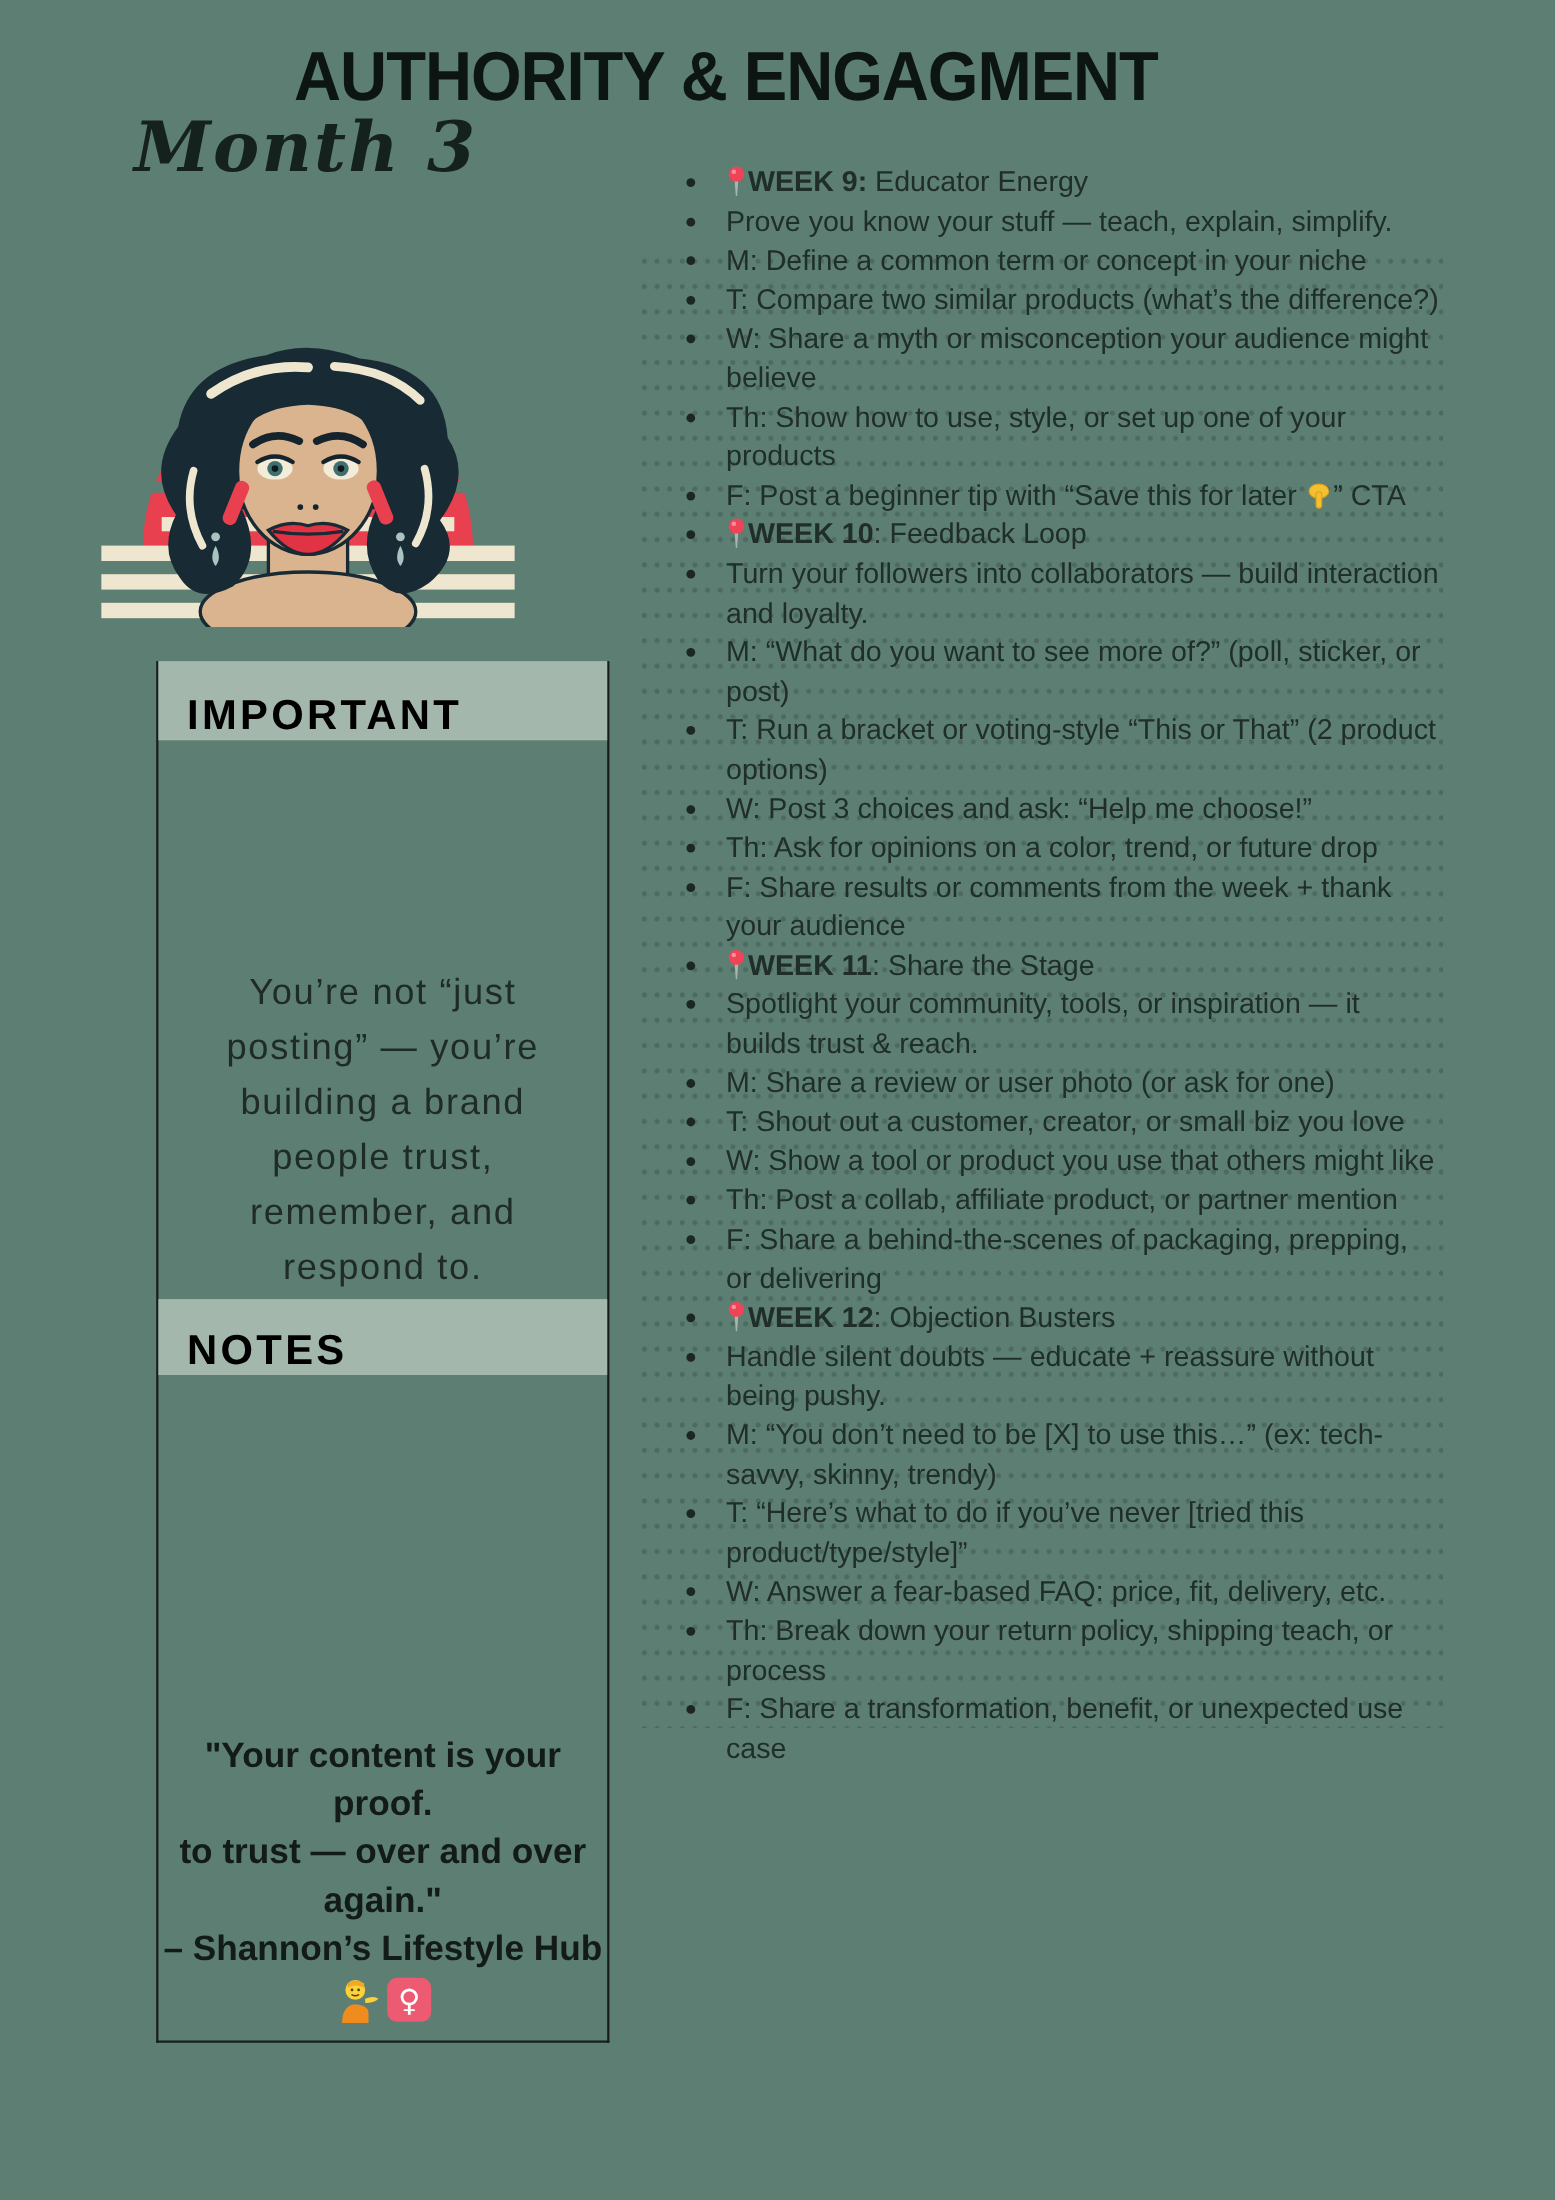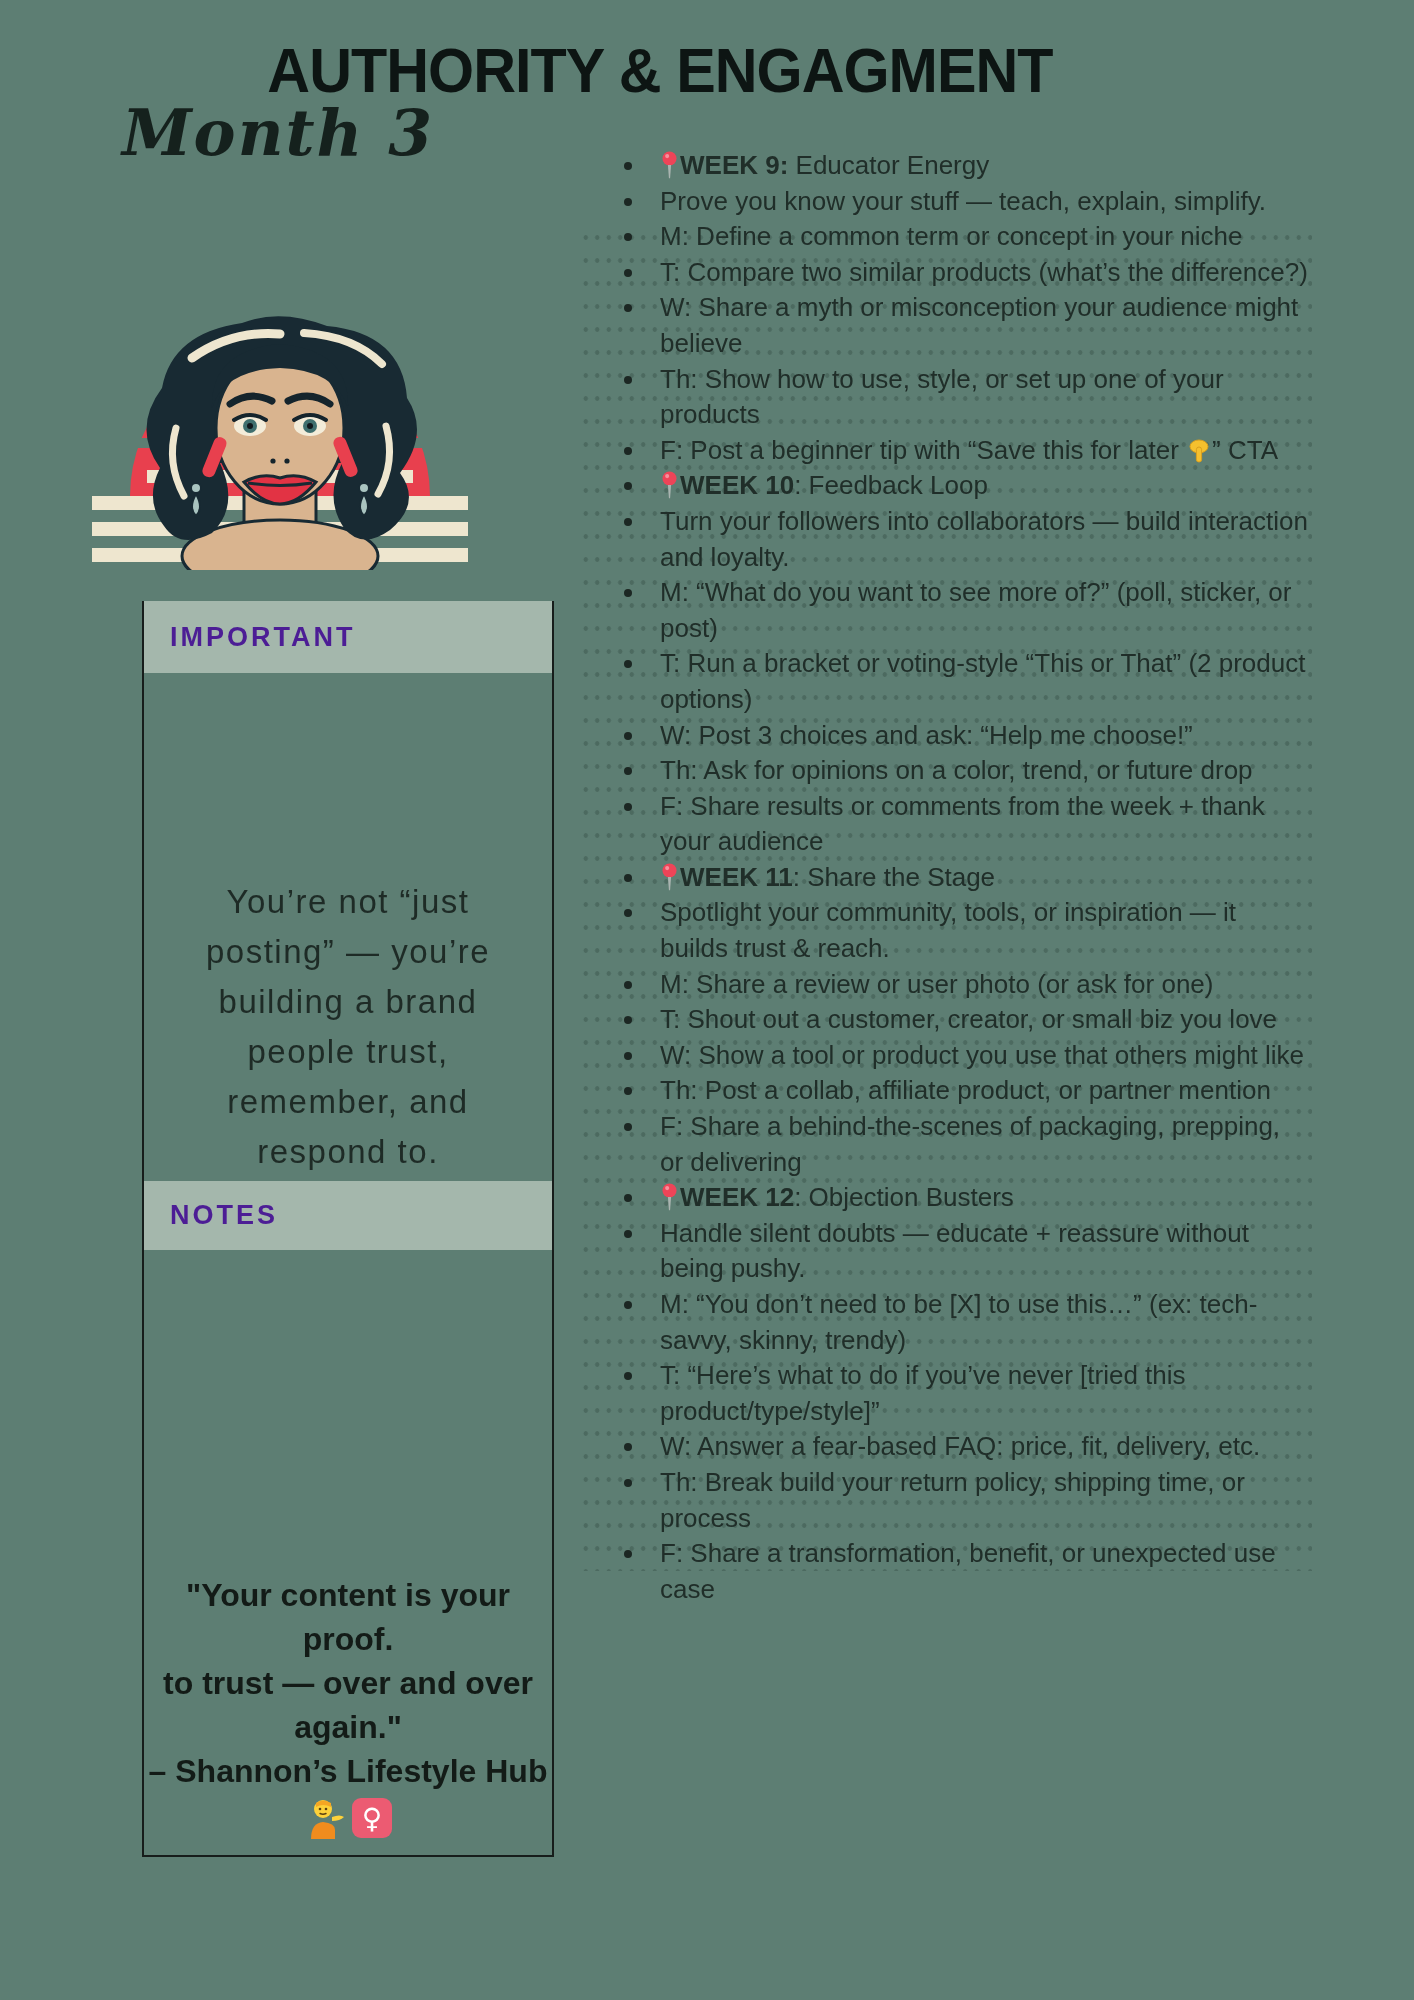--- a/index.html
+++ b/index.html
@@ -42,23 +42,23 @@
   .panel{
     position:absolute;left:142px;top:601px;width:412px;height:1256px;
     border-left:2px solid #171d1b;
     border-right:2px solid #171d1b;
     border-bottom:2px solid #171d1b;
     box-sizing:border-box;
   }
   .panel-bar{
     position:absolute;left:0;width:100%;height:72px;
     background:#a4b7ac;
-    display:flex;align-items:center;
+    display:flex;align-items:flex-end;
     padding-left:26px;box-sizing:border-box;
-    font-size:27px;font-weight:800;letter-spacing:3px;color:#4c1d95;
+    font-size:38px;font-weight:800;letter-spacing:3px;color:#000000;
   }
   .bar-important{top:0;}
   .bar-notes{top:580px;height:69px;}
   .panel-quote{
     position:absolute;left:8px;top:258px;width:calc(100% - 16px);
     text-align:center;
     font-size:33px;font-weight:300;letter-spacing:1.5px;
     line-height:50px;color:#1e2b26;margin-top:18px;
   }
   .panel-bottom-quote{
@@ -233,17 +233,17 @@
       <li>F: Share a behind-the-scenes of packaging, prepping, or delivering</li>
       <li><svg viewBox="0 0 20 32" class="pin-icon">
           <circle cx="10" cy="9" r="7.5" fill="#ee4458"></circle>
           <circle cx="7.5" cy="6.5" r="2.2" fill="#f7909c"></circle>
           <path d="M8.3 16 L11.7 16 L10.6 30 L9.4 30 Z" fill="#aab4b0"></path>
         </svg><span class="wk">WEEK 12</span>: Objection Busters</li>
       <li>Handle silent doubts — educate + reassure without being pushy.</li>
       <li>M: “You don’t need to be [X] to use this…” (ex: tech-savvy, skinny, trendy)</li>
       <li>T: “Here’s what to do if you’ve never [tried this product/type/style]”</li>
       <li>W: Answer a fear-based FAQ: price, fit, delivery, etc.</li>
-      <li>Th: Break build your return policy, shipping time, or process</li>
+      <li>Th: Break down your return policy, shipping teach, or process</li>
       <li>F: Share a transformation, benefit, or unexpected use case</li>
     </ul>
 
 </div>
 
 </body></html>

